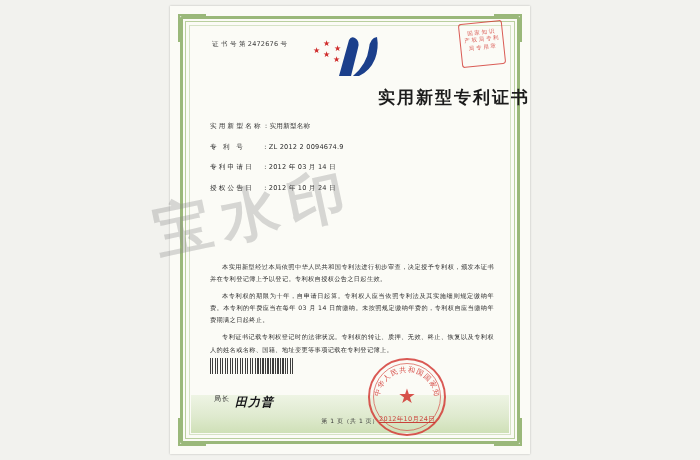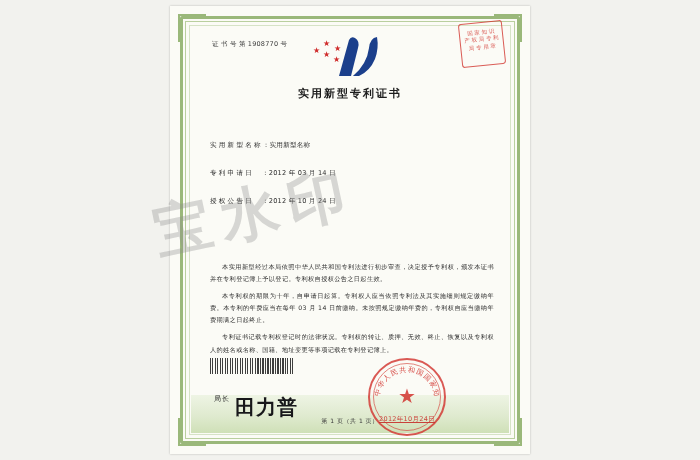--- a/index.html
+++ b/index.html
@@ -118,42 +118,41 @@
     top: 0;
     width: 48px;
     height: 44px;
   }
 
   .title {
     position: absolute;
     left: 0;
     right: 0;
     top: 80px;
-    text-align: center;
+    text-align: right;
     font-family: "DejaVu Sans", sans-serif;
-    font-size: 11px;
+    font-size: 17px;
     font-weight: bold;
     letter-spacing: 2px;
     color: #1c1c1c;
   }
 
   .fields {
     position: absolute;
     left: 40px;
     right: 36px;
     top: 116px;
   }
   .field-row {
     display: flex;
     align-items: flex-end;
     font-size: 6.6px;
     color: #2d2d2d;
     margin-bottom: 11.5px;
     white-space: nowrap;
-    margin-top: 19px;
   }
   .field-label {
     min-width: 52px;
     letter-spacing: 2.2px;
     color: #2d2d2d;
   }
   .field-value {
     letter-spacing: 0.2px;
   }
 
@@ -195,22 +194,23 @@
     align-items: flex-start;
   }
   .sig-label {
     font-size: 7px;
     color: #2b2b2b;
     letter-spacing: 1px;
   }
   .sig-name {
     margin-left: 5px;
     font-family: "DejaVu Serif", serif;
-    font-size: 20px;
+    font-size: 12px;
     font-weight: bold;
+    font-style: italic;
     color: #17171a;
     letter-spacing: 1px;
   }
 
   
   .seal-round {
     position: absolute;
     left: 198px;
     top: 352px;
     width: 78px;
@@ -315,21 +315,21 @@
 
     <div class="frame-outer"></div>
     <div class="frame-mid"></div>
     <div class="frame-inner"></div>
     <div class="corner tl"></div>
     <div class="corner tr"></div>
     <div class="corner bl"></div>
     <div class="corner br"></div>
     <div class="bottom-band"></div>
 
-    <div class="serial">证 书 号 第 1908770 号</div>
+    <div class="serial">证 书 号 第 2472676 号</div>
 
     <div class="logo">
       <div class="stars">
         <span class="star" style="left:12px; top:0;">★</span>
         <span class="star" style="left:2px; top:7px;">★</span>
         <span class="star" style="left:12px; top:11px;">★</span>
         <span class="star" style="left:23px; top:5px;">★</span>
         <span class="star" style="left:22px; top:16px;">★</span>
       </div>
       <svg class="swoosh" viewBox="0 0 48 44">
@@ -337,20 +337,24 @@
         <path d="M20 42 Q34 30 36 14 Q37 4 44 3 Q46 14 42 25 Q37 37 26 42 Z" fill="#1b3f8b"></path>
       </svg>
     </div>
 
     <div class="title">实用新型专利证书</div>
 
     <div class="fields">
       <div class="field-row">
         <span class="field-label">实用新型名称</span>
         <span class="field-value">：实用新型名称</span>
+      </div>
+      <div class="field-row">
+        <span class="field-label">专 利 号</span>
+        <span class="field-value">：ZL 2012 2 0094674.9</span>
       </div>
       <div class="field-row">
         <span class="field-label">专利申请日</span>
         <span class="field-value">：2012 年 03 月 14 日</span>
       </div>
       <div class="field-row">
         <span class="field-label">授权公告日</span>
         <span class="field-value">：2012 年 10 月 24 日</span>
       </div>
     </div>

